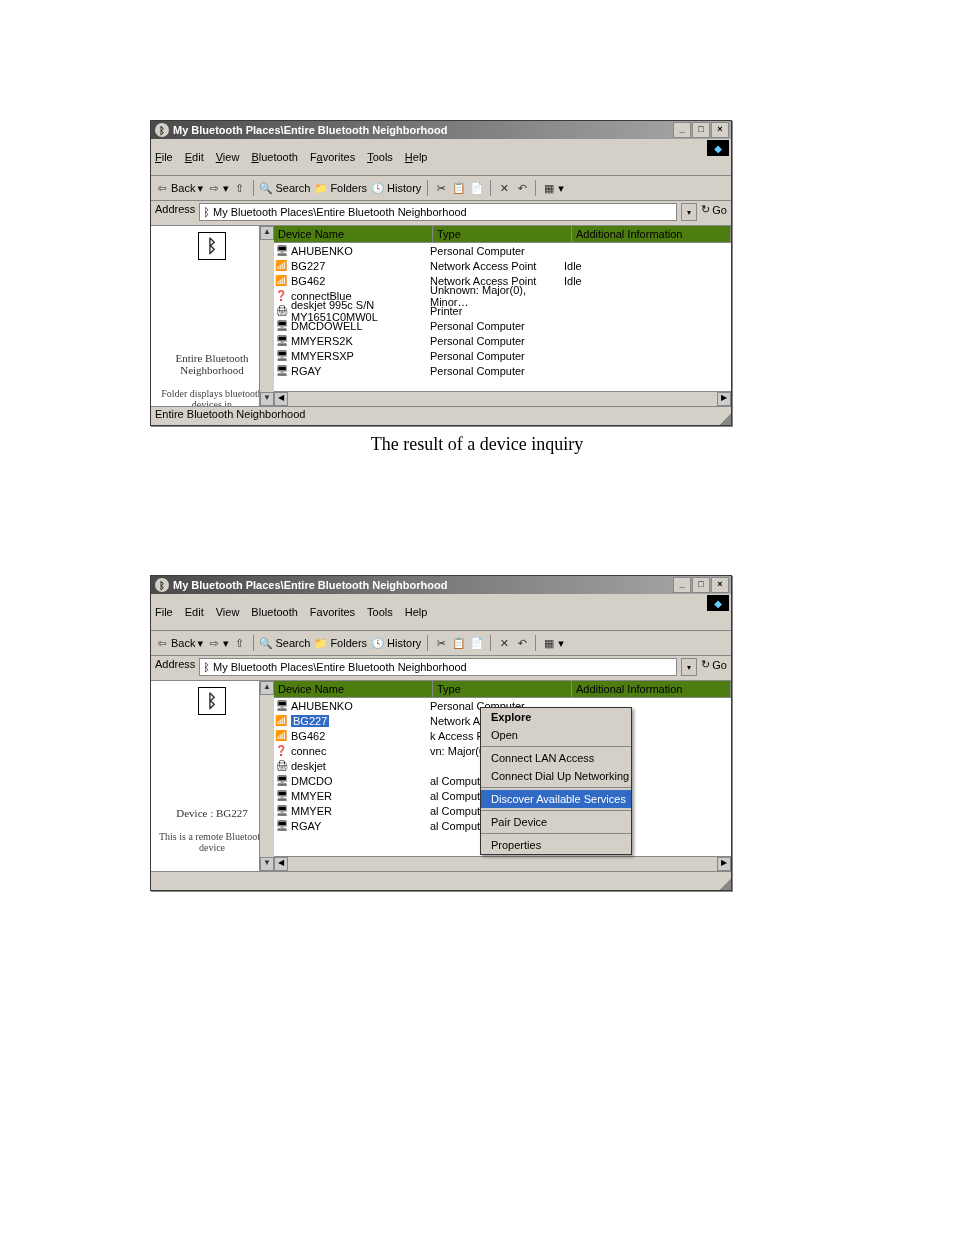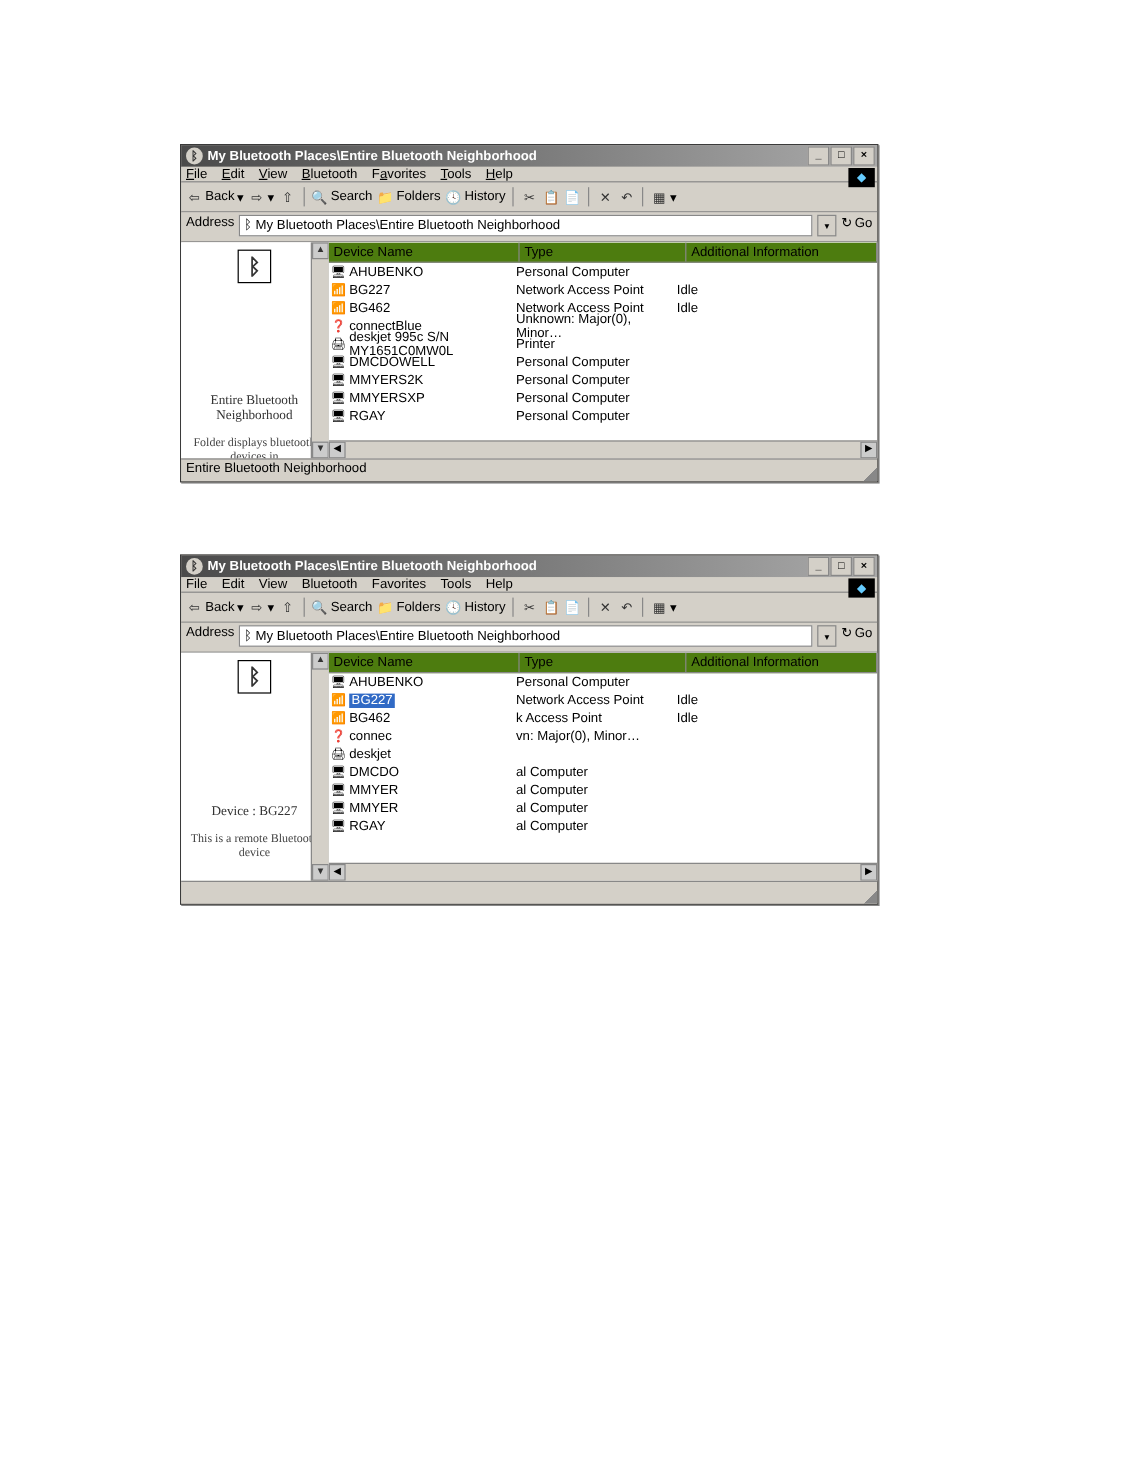--- a/index.html
+++ b/index.html
@@ -44,21 +44,21 @@
   }
   .titlebar .title { flex:1; white-space:nowrap; overflow:hidden; }
   .titlebar .win-btns { display:flex; gap:1px; }
   .titlebar .wb {
     width:16px; height:14px; background:#d4d0c8;
     border:1px solid #888; font-size:9px; line-height:12px;
     text-align:center; color:#000; cursor:pointer;
   }
   .menubar {
     background:#d4d0c8; border-bottom:1px solid #888;
-    display:flex; align-items:center; padding:0 4px;
+    display:flex; align-items:center; padding:12px 4px;
     font-size:11px;
     position:relative;
   }
   .menubar .mi { margin-right:12px; cursor:pointer; }
   .menubar .mi u { text-decoration:underline; }
   .menubar .logo {
     position:absolute; right:2px; top:1px;
     width:22px; height:16px; background:#000;
     display:flex; align-items:center; justify-content:center;
     color:#6cf; font-size:10px;
@@ -339,20 +339,21 @@
       </div>
     </div>
   </div>
 
   <div class="statusbar">
     <span>Entire Bluetooth Neighborhood</span>
     <div class="grip"></div>
   </div>
 </div>
 
+<div class="caption">The result of a device inquiry</div>
 
 <div style="height:60px"></div>
 
 <div class="window">
 
   <div class="titlebar">
     <span class="title-icon">ᛒ</span>
     <span class="title">My Bluetooth Places\Entire Bluetooth Neighborhood</span>
     <div class="win-btns">
       <div class="wb">_</div>
@@ -517,20 +518,33 @@
               <div class="ctype">al Computer</div>
               <div class="cinfo"></div>
             </div>
           </div>
       <div class="bottom-scroll">
         <div class="sb">◀</div>
         <div class="track"></div>
         <div class="sb">▶</div>
       </div>
 
+      <div class="context-menu">
+        <div class="cmi bold">Explore</div>
+        <div class="cmi">Open</div>
+        <hr>
+        <div class="cmi">Connect LAN Access</div>
+        <div class="cmi">Connect Dial Up Networking</div>
+        <hr>
+        <div class="cmi sel">Discover Available Services</div>
+        <hr>
+        <div class="cmi">Pair Device</div>
+        <hr>
+        <div class="cmi">Properties</div>
+      </div>
     </div>
   </div>
 
   <div class="statusbar">
     <span></span>
     <div class="grip"></div>
   </div>
 </div>
 
 

